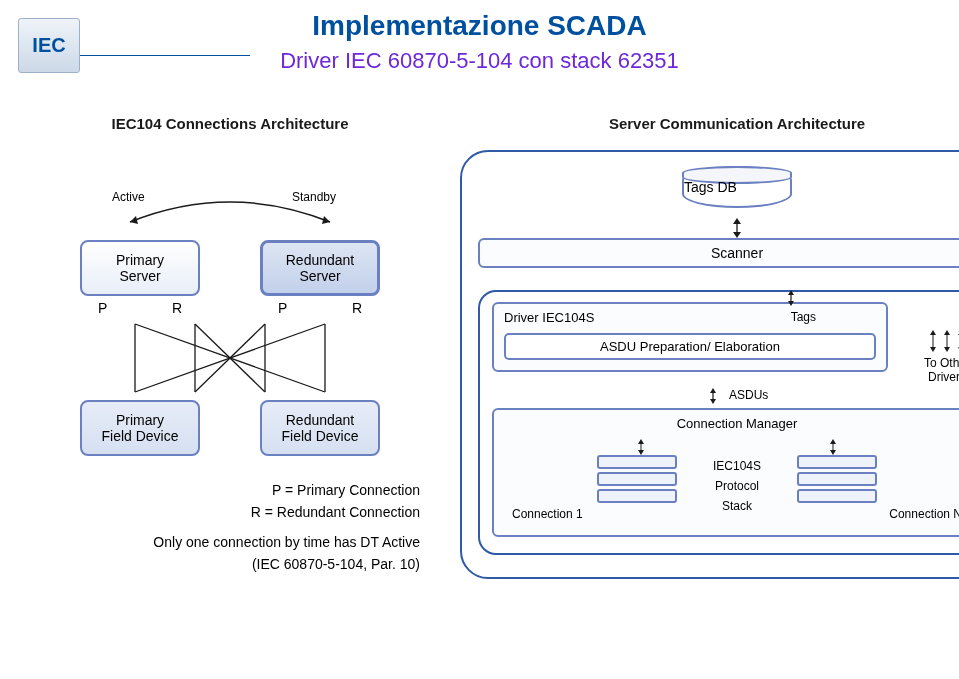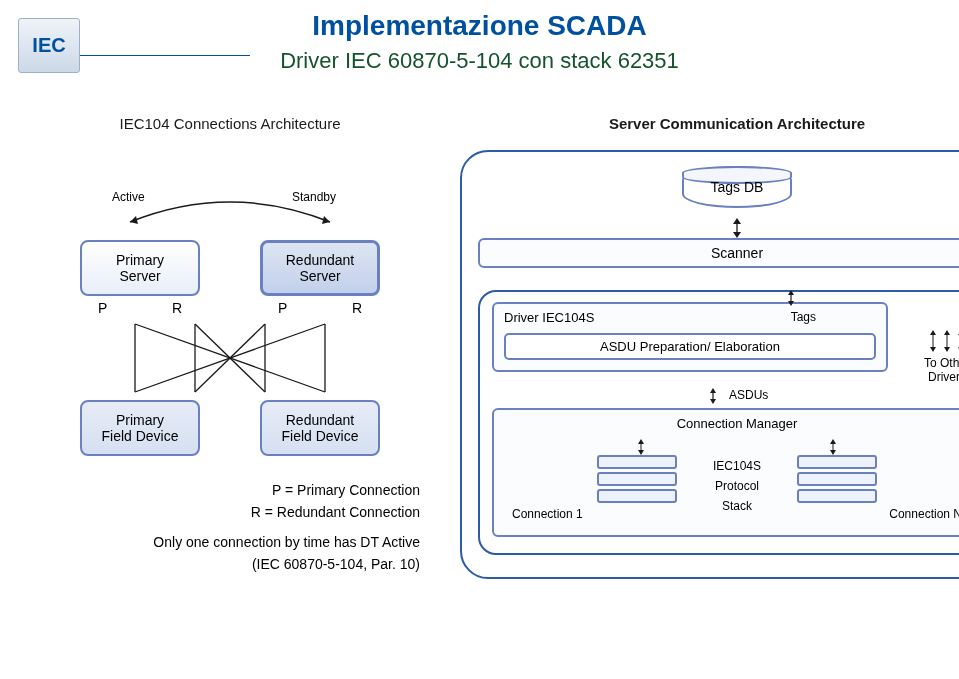--- a/index.html
+++ b/index.html
@@ -34,40 +34,40 @@
     text-align: center;
   }
   .title-main {
     font-size: 28px;
     font-weight: bold;
     color: #0050a0;
     margin-bottom: 6px;
   }
   .title-sub {
     font-size: 22px;
-    color: #14532d;
+    color: #6d28d9;
   }
   .hr-line {
     position: absolute;
     top: 55px;
     left: 80px;
     width: 170px;
     height: 1px;
     background: #0050a0;
   }
 
   .col-left {
     position: absolute;
     left: 40px;
     top: 115px;
     width: 380px;
   }
   .col-left-title {
     font-size: 15px;
-    font-weight: normal;
+    font-weight: bold;
     color: #1a1a1a;
     text-align: center;
     margin-bottom: 38px;
   }
   .active-standby {
     position: relative;
     height: 40px;
     text-align: center;
   }
   .active-standby .lbl {
@@ -169,21 +169,20 @@
     position: relative;
   }
   .tagsdb .cyl {
     width: 100%;
     height: 100%;
     border: 2px solid #6a80c0;
     border-radius: 55px / 14px;
     background: #fff;
     display: flex;
     align-items: center;
-    justify-content: center;
     font-size: 14px;
     position: relative;
   }
   .tagsdb .cyl::before {
     content:"";
     position:absolute;
     top:-2px; left:-2px; right:-2px;
     height: 14px;
     border: 2px solid #6a80c0;
     border-radius: 55px / 7px;

